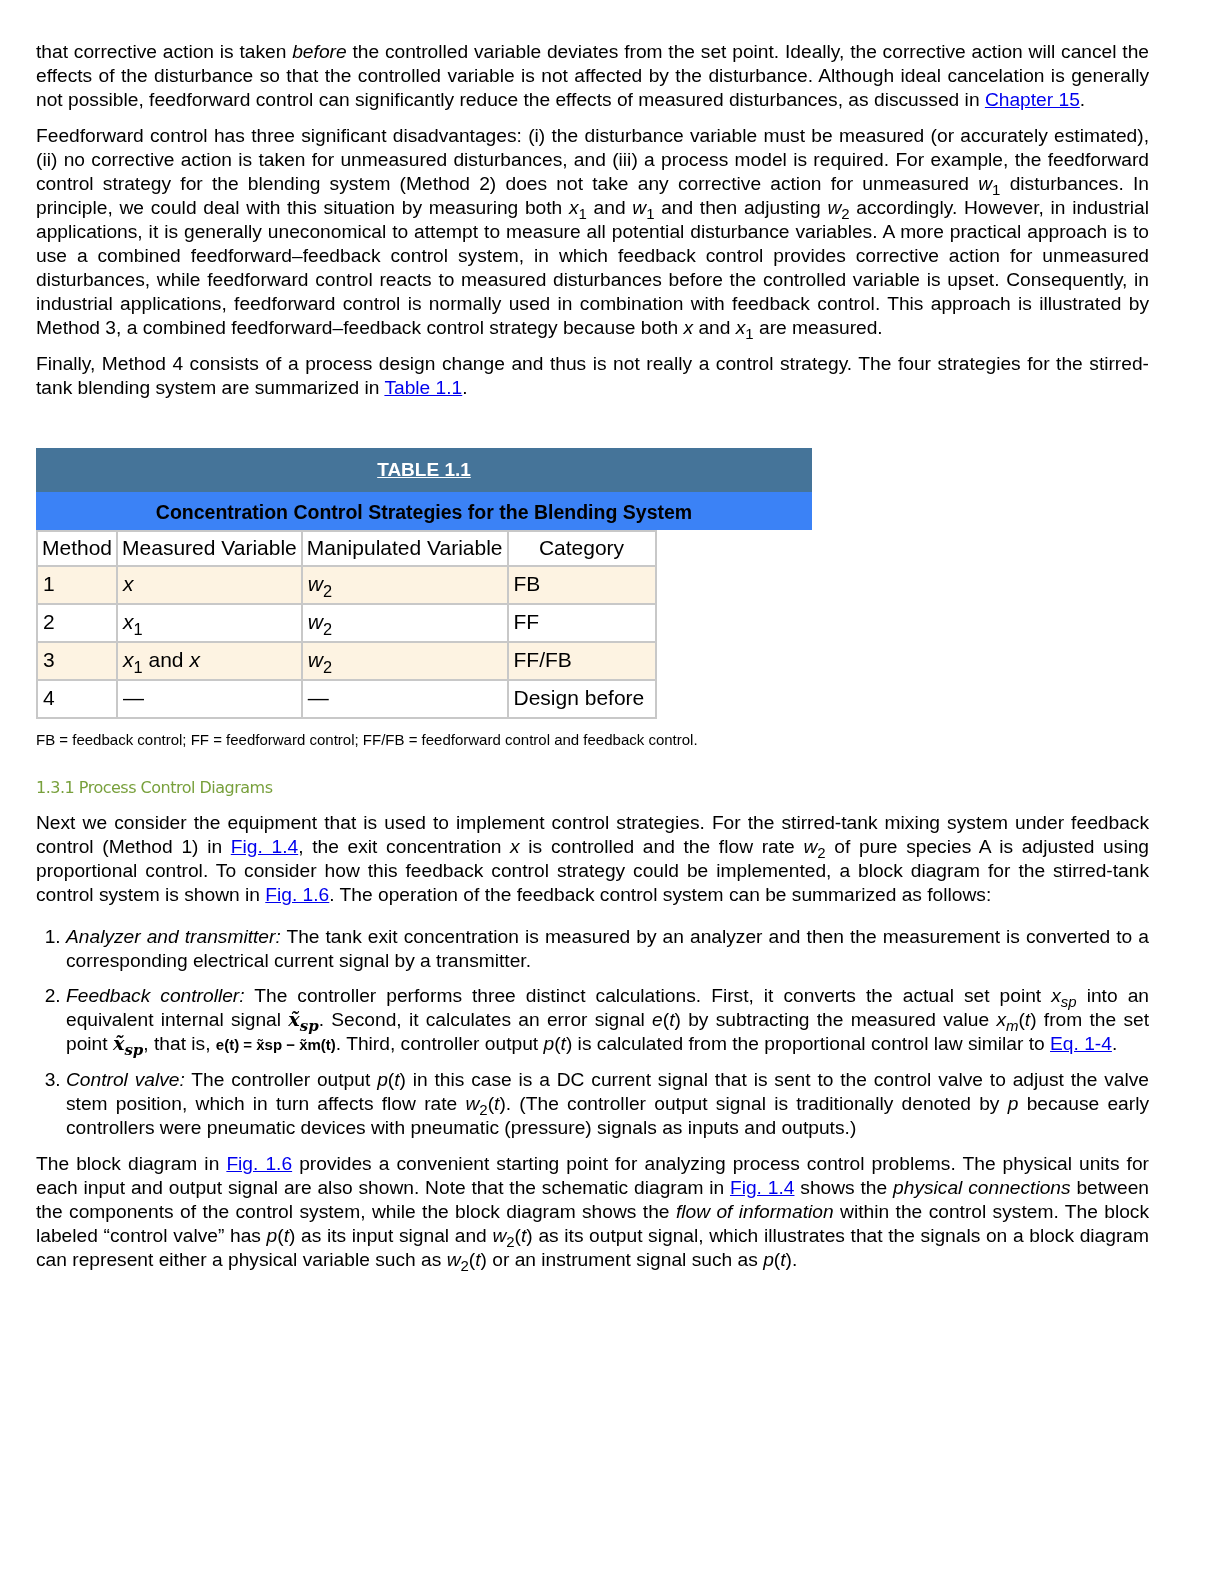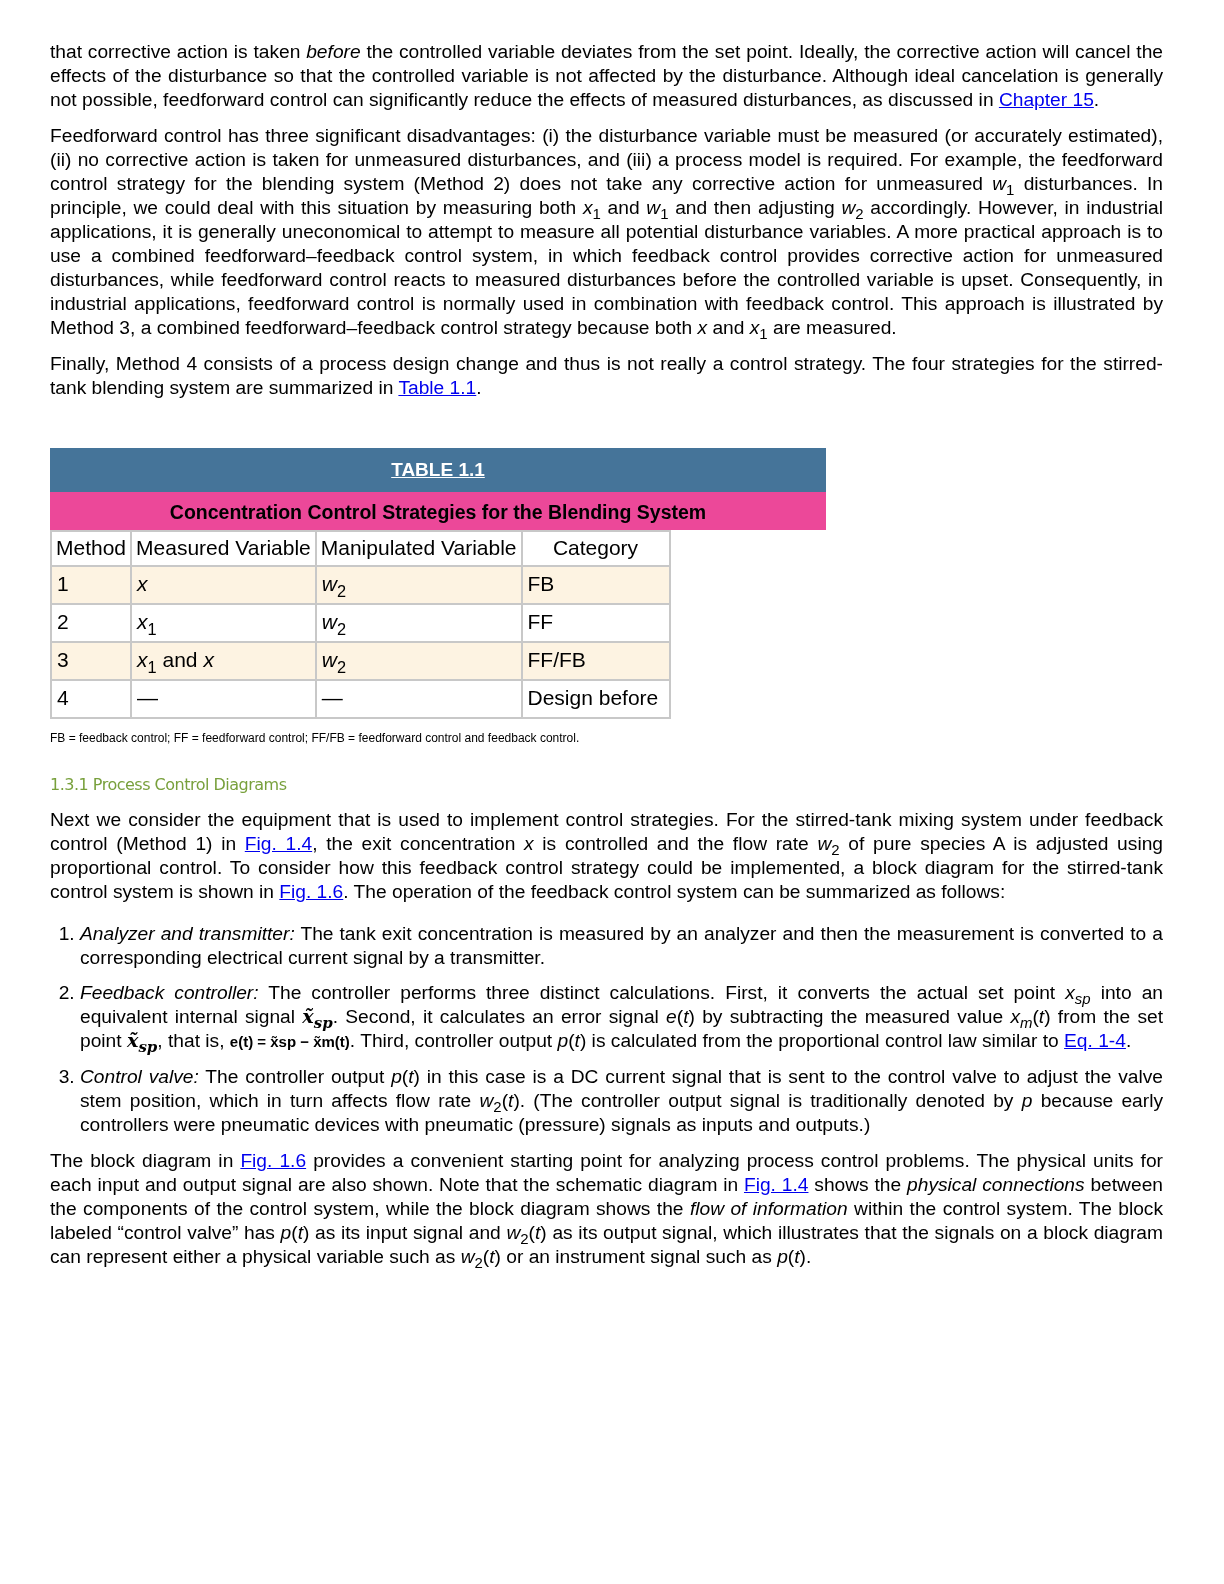--- a/index.html
+++ b/index.html
@@ -1,50 +1,50 @@
 <!DOCTYPE html>
 <html><head>
 <meta charset="utf-8">
 <style>
   html, body { margin: 0; padding: 0; background: #ffffff; }
   body {
     width: 1224px; height: 1584px; position: relative; overflow: hidden;
     font-family: "Liberation Sans", sans-serif; color: #000;
     font-size: 19.2px;
   }
-  .page { position: absolute; left: 50px; top: 40px; width: 1113px; }
+  .page { position: absolute; left: 36px; top: 40px; width: 1113px; }
   p.para {
     margin: 0 0 12px 0; line-height: 24px; text-align: justify;
   }
   a.link { color: #0000ee; text-decoration: underline; }
   sub { font-size: 0.78em; vertical-align: -0.35em; line-height: 0; }
   i, em { font-style: italic; }
 
   
   .tbl-wrap { margin-top: 48px; width: 776px; }
   .tbl-banner {
     background: #457499; height: 44px; display: flex; align-items: center; justify-content: center;
   }
   .tbl-banner a { color: #ffffff; text-decoration: underline; font-weight: bold; font-size: 19px; }
   .tbl-caption {
-    background: #ec4899; height: 38px; display: flex; align-items: center; justify-content: center;
+    background: #3b82f6; height: 38px; display: flex; align-items: center; justify-content: center;
     font-weight: bold; font-size: 19.5px; padding-top: 2px; box-sizing: border-box;
   }
   table.strat {
     border-collapse: collapse; font-size: 21px;
   }
   table.strat td {
     border: 2px solid #c8c8c8; padding: 4px 4px 6px 5px; height: 26px; vertical-align: middle;
     white-space: nowrap;
   }
   table.strat tr.hdr td { height: 24px; padding: 4px 4px 5px 4px; }
   table.strat tr.odd td { background: #fdf3e2; }
   table.strat tr.even td { background: #ffffff; }
   .c1 { width: 70px; } .c2 { width: 173px; } .c3 { width: 193px; } .c4 { width: 138px; text-align: center; }
-  .footnote { font-size: 12px; margin-top: 12px; }
+  .footnote { font-size: 15px; margin-top: 12px; }
 
   h2.section {
     color: #78a03c; font-family: "DejaVu Sans", sans-serif; font-weight: normal;
     font-size: 16px; margin: 30px 0 14px 0; letter-spacing: -0.5px;
   }
 
   ol.steps { margin: 18px 0 12px 0; padding-left: 30px; }
   ol.steps li { line-height: 24px; text-align: justify; margin-bottom: 11px; padding-left: 0; }
   .mathb { font-family: "DejaVu Serif", serif; font-weight: bold; font-style: italic; }
   .eq { font-family: Liberation Sans, sans-serif; font-weight: bold; font-size: 15px; }

